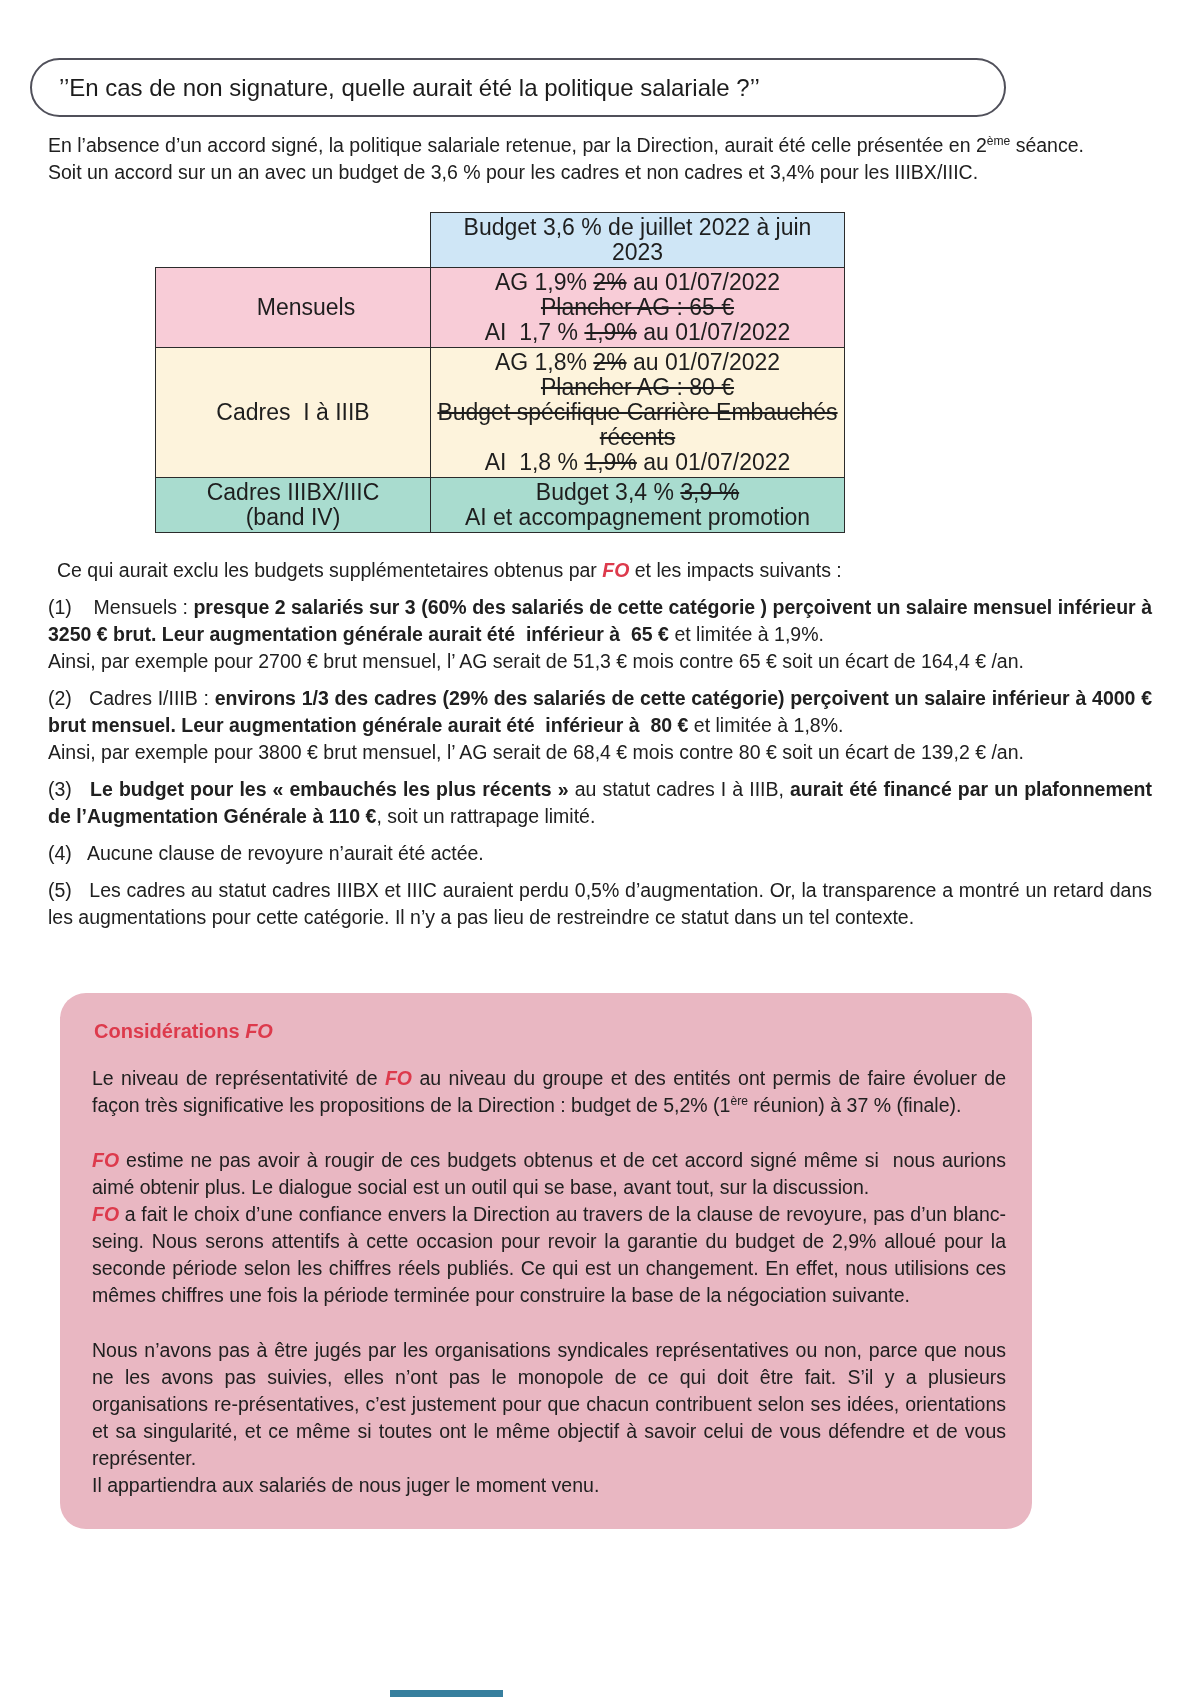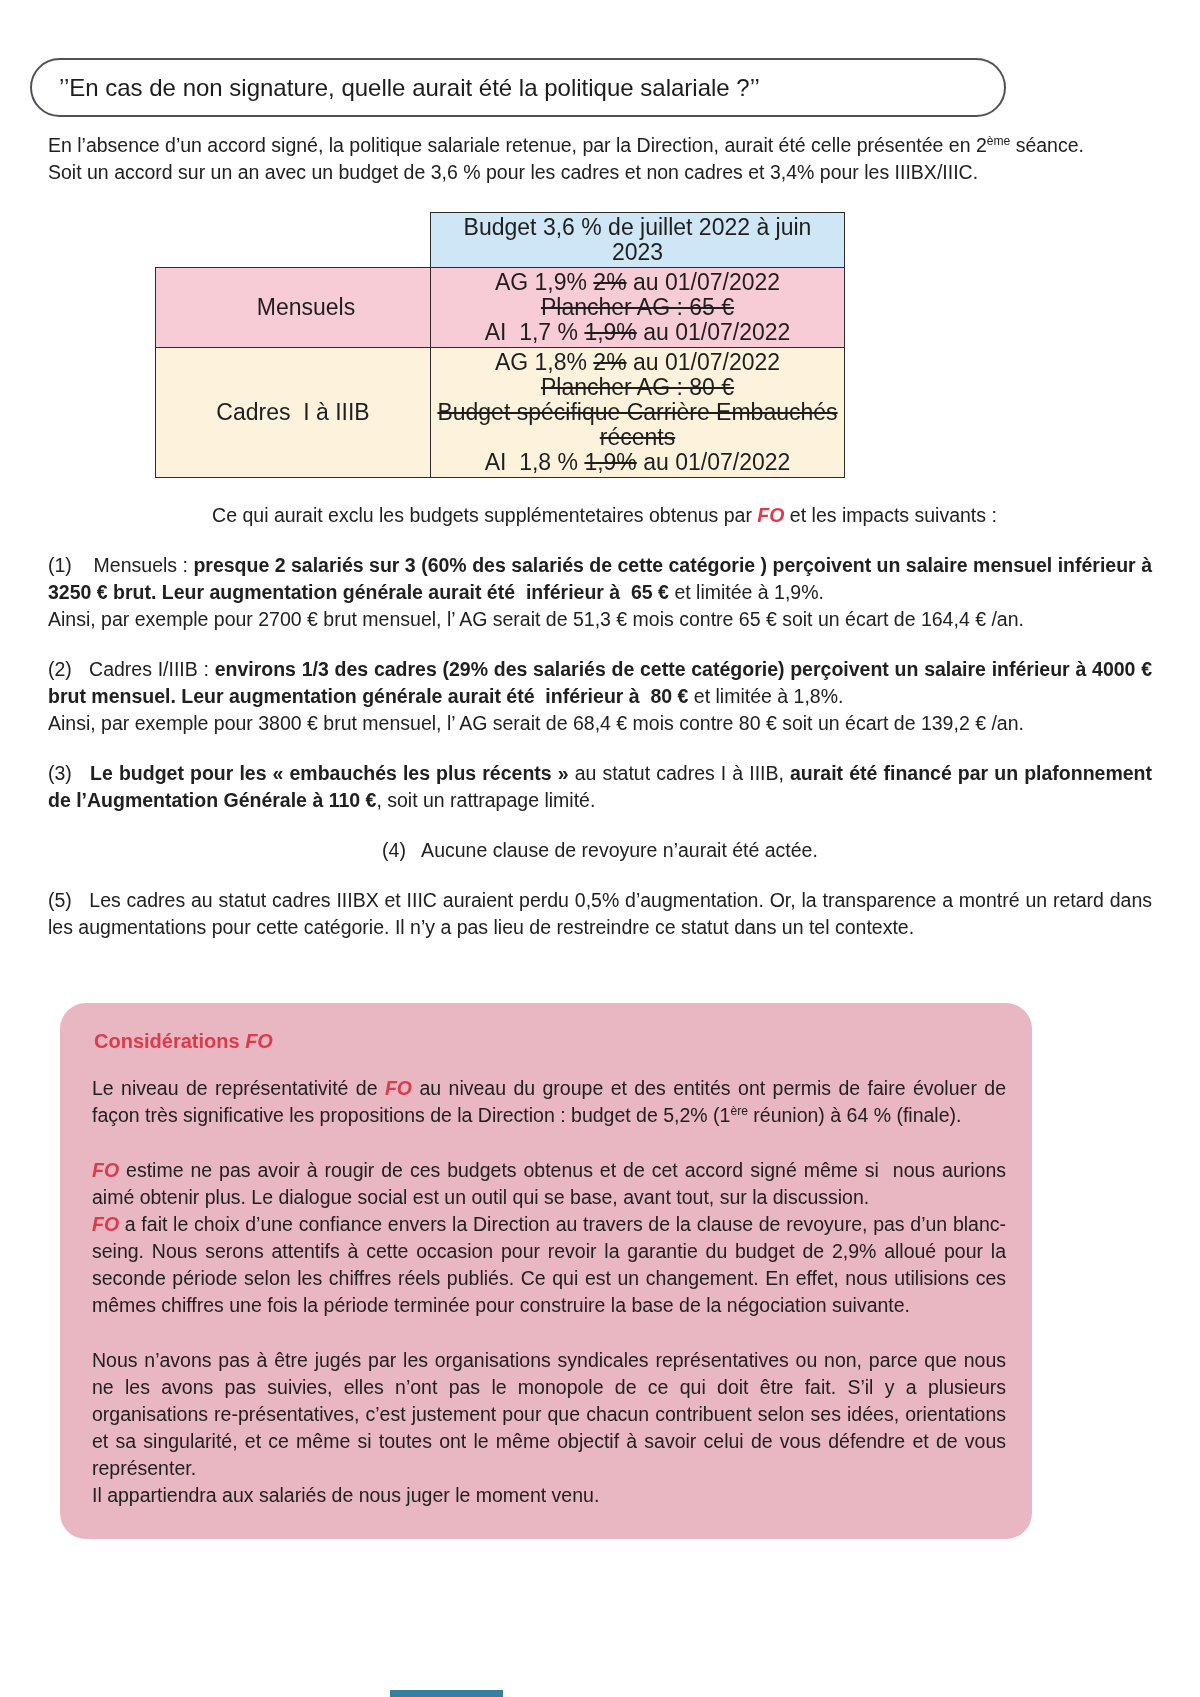--- a/index.html
+++ b/index.html
@@ -9,21 +9,21 @@
 
   .question-box {
     position:absolute; top:58px; left:30px; width:976px; height:59px;
     border:2px solid #50505a; border-radius:30px;
     display:flex; align-items:center; padding:0 27px;
     font-size:24px; color:#1c1c1c; background:#ffffff;
   }
 
   .content { position:absolute; top:132px; left:48px; width:1104px; }
 
-  .para { margin:0; font-size:19.5px; line-height:27px; color:#202020;text-align:center; }
+  .para { margin:0; font-size:19.5px; line-height:27px; color:#202020; }
   .justify { text-align:justify; }
 
   .seg-b { font-weight:bold; }
   .seg-strike { text-decoration:line-through; }
   .seg-fo { color:#dd3a4c; font-weight:bold; font-style:italic; }
   .seg-redb { color:#dd3a4c; font-weight:bold; }
   .seg-sup { vertical-align:super; font-size:0.62em; line-height:0; }
 
   .salary-table {
     border-collapse:collapse; table-layout:fixed;
@@ -33,21 +33,21 @@
   .salary-table td {
     border:1.6px solid #2b2b2b; text-align:center; vertical-align:middle;
     padding:2px 6px; line-height:25px; color:#1e1e1e;
   }
   .salary-table td.spacer { border:none; width:275px; background:transparent; }
   .salary-table td.label-cell { width:275px; }
   .tline { line-height:25px; }
 
   .exclusion-line { margin-top:24px; padding-left:9px; }
 
-  .impact { margin-top:23px; }
+  .impact { margin-top:10px; }
 
   .considerations {
     margin:62px 0 0 12px; width:972px;
     border-radius:26px; padding:16px 26px 30px 32px;
   }
   .cons-title { font-size:20px; line-height:28px; margin:8px 0 20px 2px; }
   .cons-p { margin-top:0; }
   .cons-p + .cons-p { margin-top:28px; }
 
   .footer-bar { position:absolute; bottom:0; left:390px; width:113px; height:7px; }
@@ -81,34 +81,41 @@
       </tr>
       <tr>
         <td class="label-cell" style="background-color: rgb(253, 243, 220);"><span>Cadres&nbsp; I à IIIB</span></td>
         <td class="content-cell" style="background-color: rgb(253, 243, 220);">
           <div class="tline"><span>AG 1,8% </span><span class="seg-strike">2%</span><span> au 01/07/2022</span></div>
           <div class="tline"><span class="seg-strike">Plancher AG : 80 €</span></div>
           <div class="tline"><span class="seg-strike">Budget spécifique Carrière Embauchés récents</span></div>
           <div class="tline"><span>AI&nbsp; 1,8 % </span><span class="seg-strike">1,9%</span><span> au 01/07/2022</span></div>
         </td>
       </tr>
+      <tr>
+        <td class="label-cell" style="background-color: rgb(169, 220, 207);"><span>Cadres IIIBX/IIIC</span><br><span>(band IV)</span></td>
+        <td class="content-cell" style="background-color: rgb(169, 220, 207);">
+          <div class="tline"><span>Budget 3,4 % </span><span class="seg-strike">3,9 %</span></div>
+          <div class="tline"><span>AI et accompagnement promotion</span></div>
+        </td>
+      </tr>
     </tbody>
       </table>
 
     <p class="para exclusion-line"><span>Ce qui aurait exclu les budgets supplémentetaires obtenus par </span><span class="seg-fo">FO</span><span> et les impacts suivants :</span></p>
 
     <p class="para impact justify"><span>(1)&nbsp;&nbsp;&nbsp; Mensuels : </span><span class="seg-b">presque 2 salariés sur 3 (60% des salariés de cette catégorie ) perçoivent un salaire mensuel inférieur à 3250 € brut. Leur augmentation générale aurait été&nbsp; inférieur à&nbsp; 65 €</span><span> et limitée à 1,9%.</span><br><span>Ainsi, par exemple pour 2700 € brut mensuel, l’ AG serait de 51,3 € mois contre 65 € soit un écart de 164,4 € /an.</span></p>
     <p class="para impact justify"><span>(2)&nbsp;&nbsp; Cadres I/IIIB : </span><span class="seg-b">environs 1/3 des cadres (29% des salariés de cette catégorie) perçoivent un salaire inférieur à 4000 € brut mensuel. Leur augmentation générale aurait été&nbsp; inférieur à&nbsp; 80 €</span><span> et limitée à 1,8%.</span><br><span>Ainsi, par exemple pour 3800 € brut mensuel, l’ AG serait de 68,4 € mois contre 80 € soit un écart de 139,2 € /an.</span></p>
     <p class="para impact justify"><span>(3)&nbsp;&nbsp; </span><span class="seg-b">Le budget pour les « embauchés les plus récents »</span><span> au statut cadres I à IIIB, </span><span class="seg-b">aurait été financé par un plafonnement de l’Augmentation Générale à 110 €</span><span>, soit un rattrapage limité.</span></p>
     <p class="para impact"><span>(4)&nbsp;&nbsp; Aucune clause de revoyure n’aurait été actée.</span></p>
     <p class="para impact justify"><span>(5)&nbsp;&nbsp; Les cadres au statut cadres IIIBX et IIIC auraient perdu 0,5% d’augmentation. Or, la transparence a montré un retard dans les augmentations pour cette catégorie. Il n’y a pas lieu de restreindre ce statut dans un tel contexte.</span></p>
 
     <div class="considerations" style="background-color: rgb(233, 183, 194);">
       <div class="cons-title"><span class="seg-redb">Considérations </span><span class="seg-fo">FO</span></div>
-      <p class="para cons-p justify"><span>Le niveau de représentativité de </span><span class="seg-fo">FO</span><span> au niveau du groupe et des entités ont permis de faire évoluer de façon très significative les propositions de la Direction : budget de 5,2% (1</span><span class="seg-sup">ère</span><span> réunion) à 64 % (finale).</span></p>
+      <p class="para cons-p justify"><span>Le niveau de représentativité de </span><span class="seg-fo">FO</span><span> au niveau du groupe et des entités ont permis de faire évoluer de façon très significative les propositions de la Direction : budget de 5,2% (1</span><span class="seg-sup">ère</span><span> réunion) à 37 % (finale).</span></p>
       <p class="para cons-p justify"><span class="seg-fo">FO</span><span> estime ne pas avoir à rougir de ces budgets obtenus et de cet accord signé même si&nbsp; nous aurions aimé obtenir plus. Le dialogue social est un outil qui se base, avant tout, sur la discussion.</span><br><span class="seg-fo">FO</span><span> a fait le choix d’une confiance envers la Direction au travers de la clause de revoyure, pas d’un blanc-seing. Nous serons attentifs à cette occasion pour revoir la garantie du budget de 2,9% alloué pour la seconde période selon les chiffres réels publiés. Ce qui est un changement. En effet, nous utilisions ces mêmes chiffres une fois la période terminée pour construire la base de la négociation suivante.</span></p>
       <p class="para cons-p justify"><span>Nous n’avons pas à être jugés par les organisations syndicales représentatives ou non, parce que nous ne les avons pas suivies, elles n’ont pas le monopole de ce qui doit être fait. S’il y a plusieurs organisations re-présentatives, c’est justement pour que chacun contribuent selon ses idées, orientations et sa singularité, et ce même si toutes ont le même objectif à savoir celui de vous défendre et de vous représenter.</span><br><span>Il appartiendra aux salariés de nous juger le moment venu.</span></p>
     </div>
 
   </div>
 
   <div class="footer-bar" style="background-color: rgb(55, 127, 158);"></div>
 
 </div>
 

